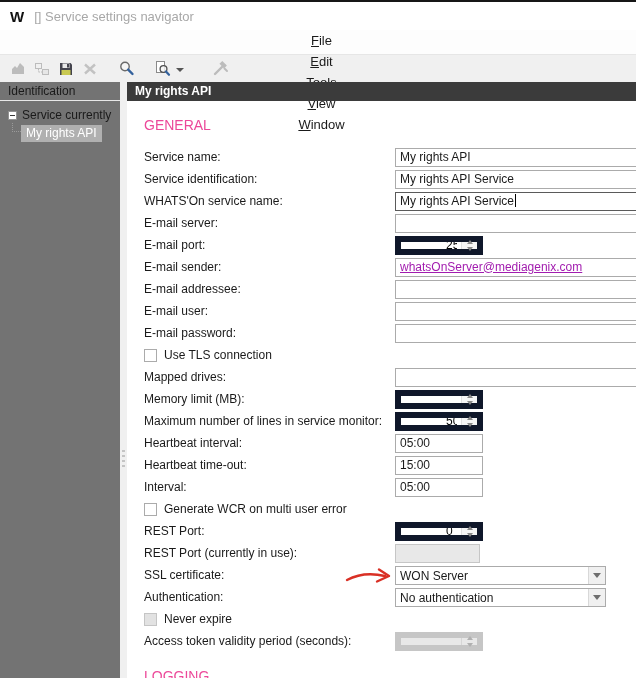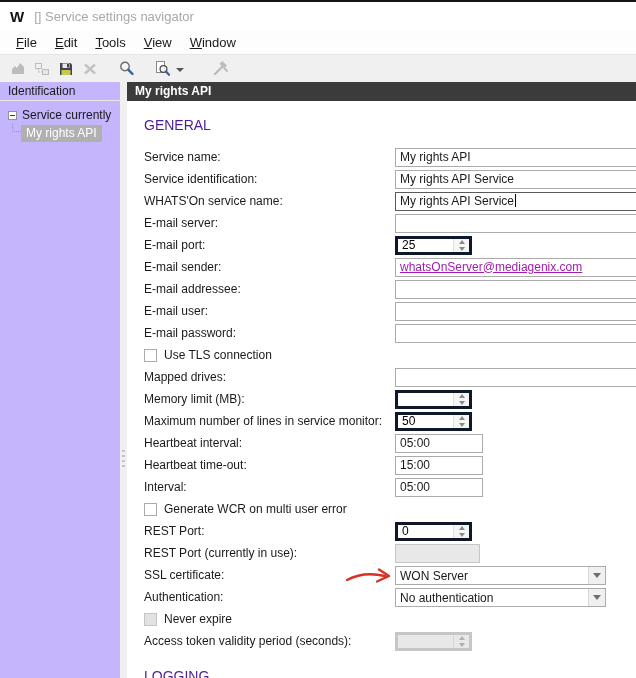--- a/index.html
+++ b/index.html
@@ -6,74 +6,74 @@
   html,body { width:636px; height:678px; overflow:hidden; background:#fff;
     font-family:"Liberation Sans", sans-serif; font-size:12px; color:#1a1a1a; }
 
   
   .titlebar { height:30px; border-top:2px solid #161616; display:flex; align-items:center;
     padding-left:10px; background:#fff; }
   .logo { font-weight:bold; font-size:15px; color:#111; letter-spacing:-1px; }
   .title-text { color:#a8a8a8; font-size:13px; margin-left:11px;text-align:center; }
 
   
-  .menubar { height:24px; display:flex; align-items:center; padding-left:7px; background:#fdfdfd; }
+  .menubar { height:24px; display:flex; align-items:center; padding-left:7px; background:#fdfdfd;flex-direction:column; }
   .menu-item { padding:3px 9px; font-size:13px; cursor:default; }
   .menu-item .mn { text-decoration:underline; }
 
   
   .toolbar { height:28px; background:#f0f0f0; border-top:1px solid #e6e6e6;
     display:flex; align-items:center; padding-left:6px; }
   .tb-btn { width:24px; height:22px; display:flex; align-items:center; justify-content:center; }
   .tb-btn svg { display:block; }
   .tb-gap { width:12px; }
   .caret-down { width:0; height:0; border:4px solid transparent; border-top-color:#555;
     margin:6px 0 0 2px; }
 
   
   .content { display:flex; height:596px; }
-  .sidebar { width:120px; background:#c4b5fd; flex:none; }
+  .sidebar { width:120px; background:#737373; flex:none; }
   .sidebar-header { height:19px; line-height:18px; padding-left:8px; border-bottom:1px solid #e8e8e8; }
   .tree { padding:6px 0 0 8px; }
   .tree-root { display:flex; align-items:center; height:16px; }
   .expander { width:9px; height:9px; border:1px solid #929292; background:#fff; position:relative; flex:none; }
   .expander::after { content:""; position:absolute; left:1px; right:1px; top:3px; height:1px; background:#3a3a3a; }
   .tree-root-label { margin-left:5px; }
   .tree-child { display:flex; align-items:flex-start; margin-left:4px; }
   .tree-elbow { width:9px; height:9px; border-left:1px dotted #9a9a9a; border-bottom:1px dotted #9a9a9a; margin-top:0; flex:none; }
   .tree-selected { background:#b0b0b0; color:#fff; padding:1px 5px 2px 5px; margin-top:2px; }
 
   .splitter { width:7px; background:#f0f0f0; position:relative; flex:none; }
   .splitter-handle { position:absolute; top:368px; left:2px; width:3px; height:18px;
     background:repeating-linear-gradient(to bottom,#c4c4c4 0 2px,transparent 2px 5px); }
 
   
   .main { flex:1; display:flex; flex-direction:column; overflow:hidden; }
   .main-header { height:19px; background:#3b3b3b; color:#fff; font-weight:bold;
     line-height:19px; padding-left:8px; flex:none; }
   .form { padding-left:17px; flex:1; overflow:hidden; }
-  .section-title { color:#4c1d95; font-size:14px; margin:16px 0 13px 0; }
+  .section-title { color:#ec4899; font-size:14px; margin:16px 0 13px 0; }
   .section-title.bottom { margin-top:16px; }
 
   .row { display:flex; align-items:center; height:22px; position:relative; }
   .lbl { width:251px; flex:none; }
   .chk-lbl { margin-left:7px; }
   .checkbox { width:13px; height:13px; border:1px solid #ababab; background:#fff; flex:none; }
   .checkbox.disabled { background:#e2e2e2; border-color:#c5c5c5; }
 
   input.ctl, .fake-input, .link-field { height:19px; border:1px solid #ababab; background:#fff;
     font-family:"Liberation Sans",sans-serif; font-size:12px; padding:0 4px; color:#1a1a1a; }
   .full { width:300px; flex:none; }
   .fake-input { line-height:17px; white-space:nowrap; }
   .fake-input.focused { border-color:#5a5a5a; }
   .caret { display:inline-block; width:1px; height:13px; background:#000; margin-left:1px; vertical-align:-2px; }
   .link-field { line-height:17px; }
   .link { color:#a21caf; text-decoration:underline; }
 
-  .spin { width:77px; height:19px; border:3px solid #0f172a; background:#fff; display:flex; flex:none; }
+  .spin { width:88px; height:19px; border:6px solid #0f172a; background:#fff; display:flex; flex:none;padding-left:41px; }
   .spin input { flex:1; min-width:0; border:none; outline:none; padding:0 4px;
     font-family:"Liberation Sans",sans-serif; font-size:12px; background:transparent; }
   .spin-btns { width:16px; border-left:1px solid #e0e0e0; background:#f6f6f6;
     display:flex; flex-direction:column; align-items:center; justify-content:center; gap:3px; }
   .tri-up { width:0; height:0; border:3px solid transparent; border-bottom:4px solid #8a8a8a; }
   .tri-dn { width:0; height:0; border:3px solid transparent; border-top:4px solid #8a8a8a; }
   .spin.disabled { background:#e8e8e8; border-color:#c6c6c6; }
   .spin.disabled .spin-btns { background:#e8e8e8; border-left-color:#d6d6d6; }
   .spin.disabled .tri-up { border-bottom-color:#b0b0b0; }
   .spin.disabled .tri-dn { border-top-color:#b0b0b0; }

